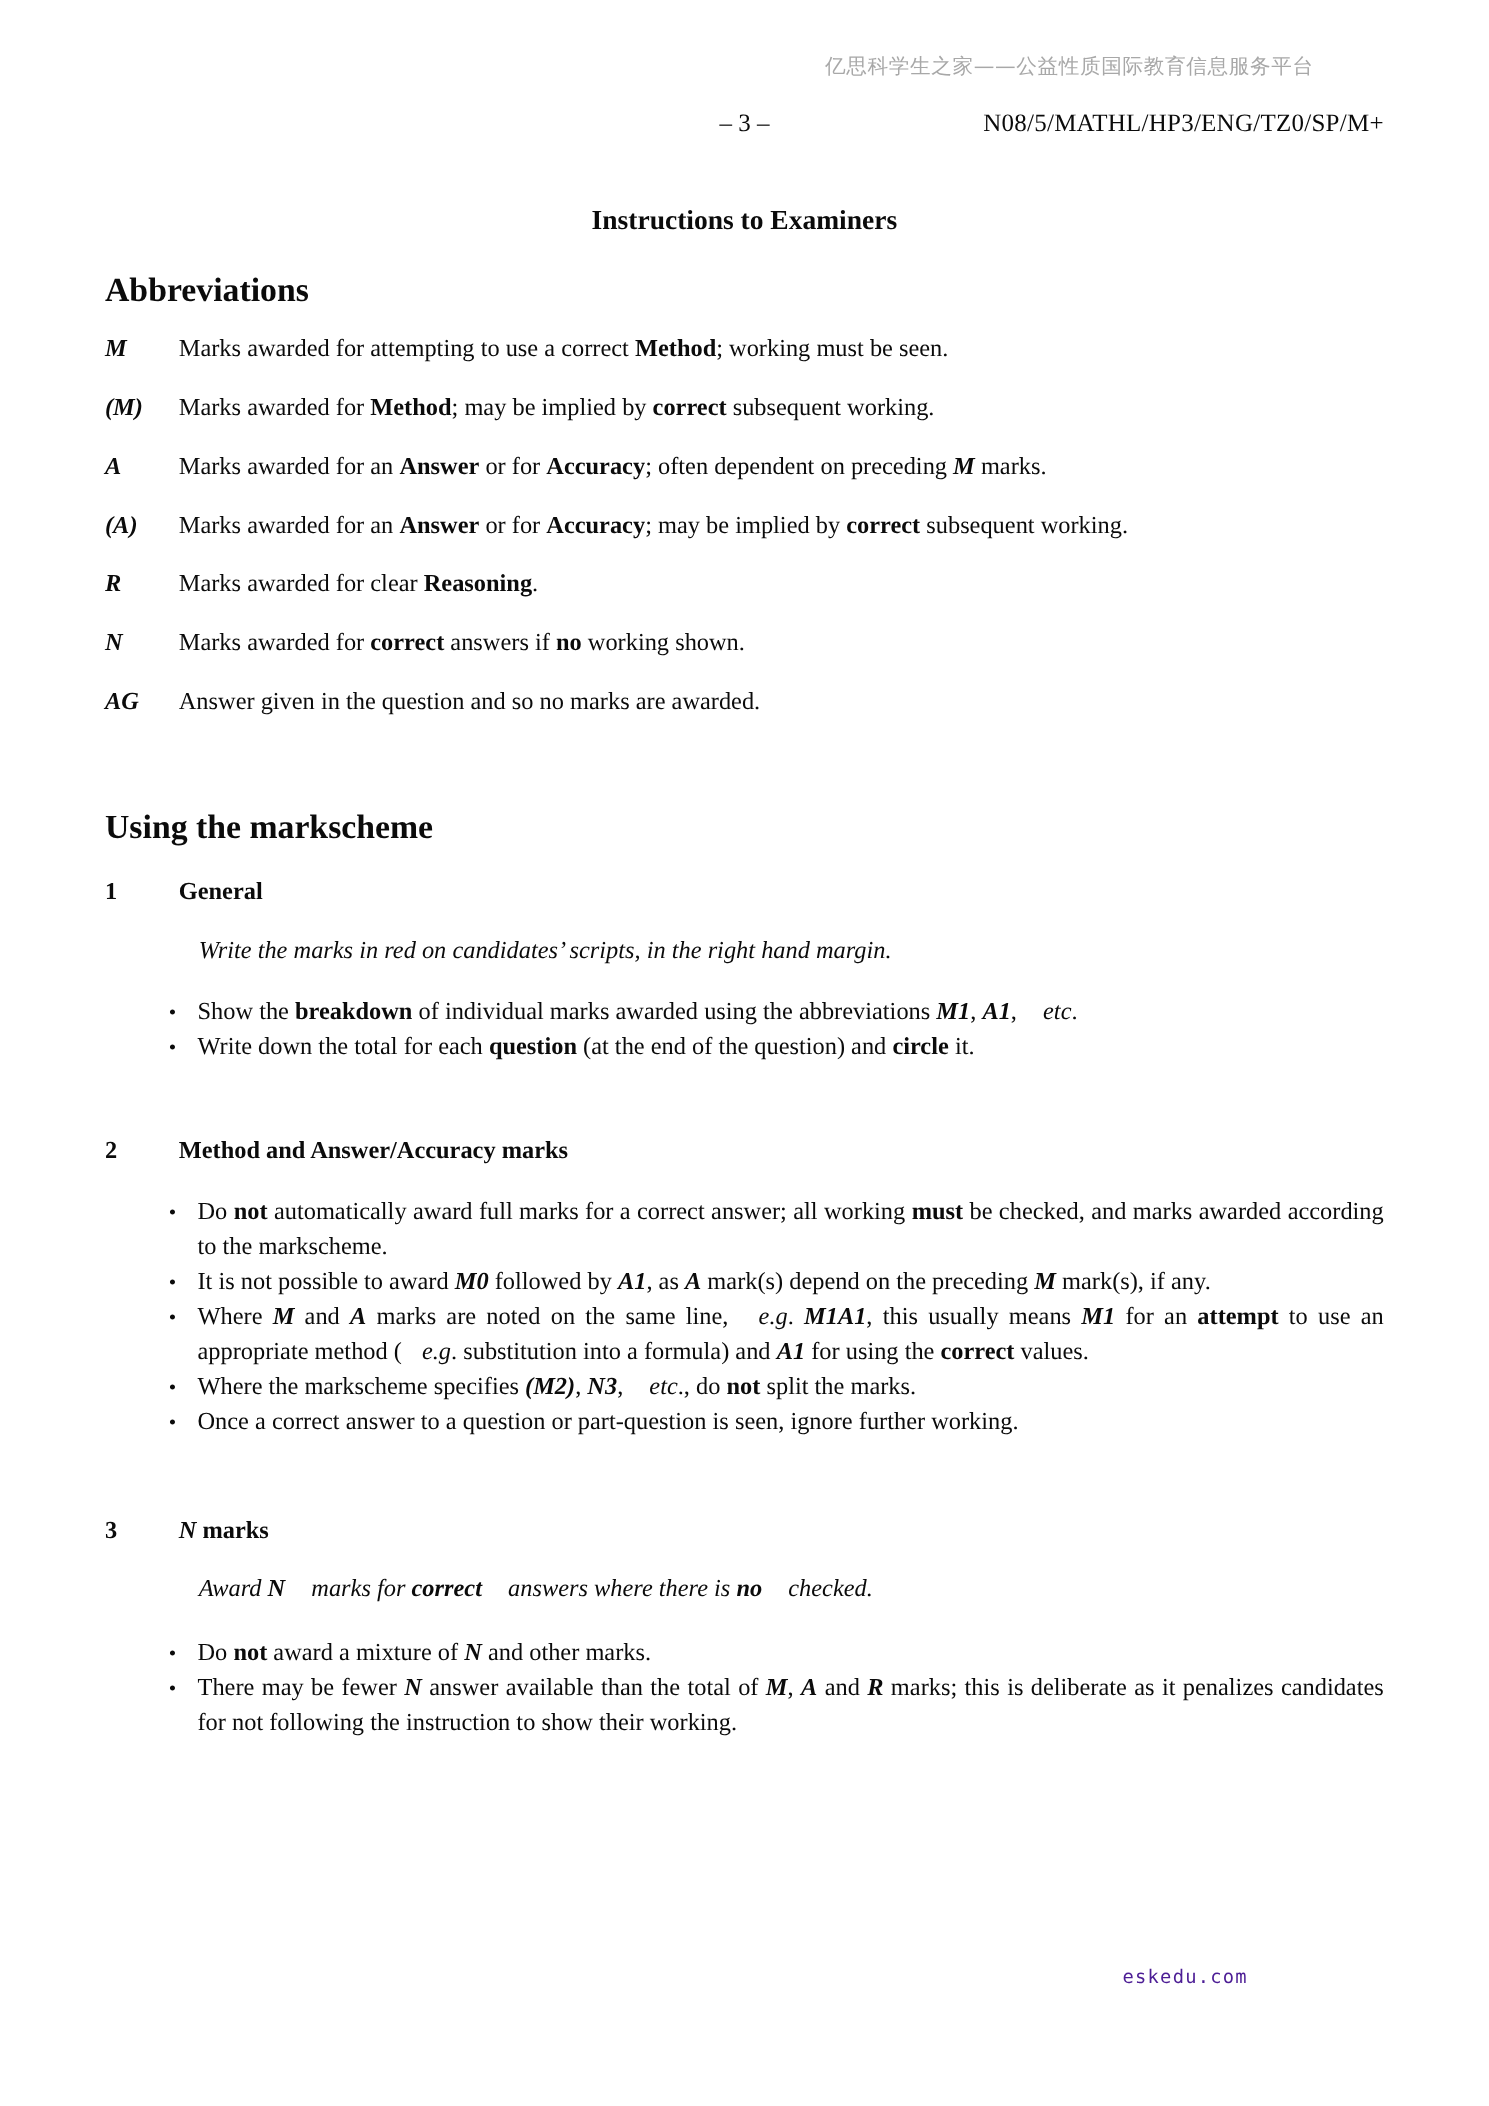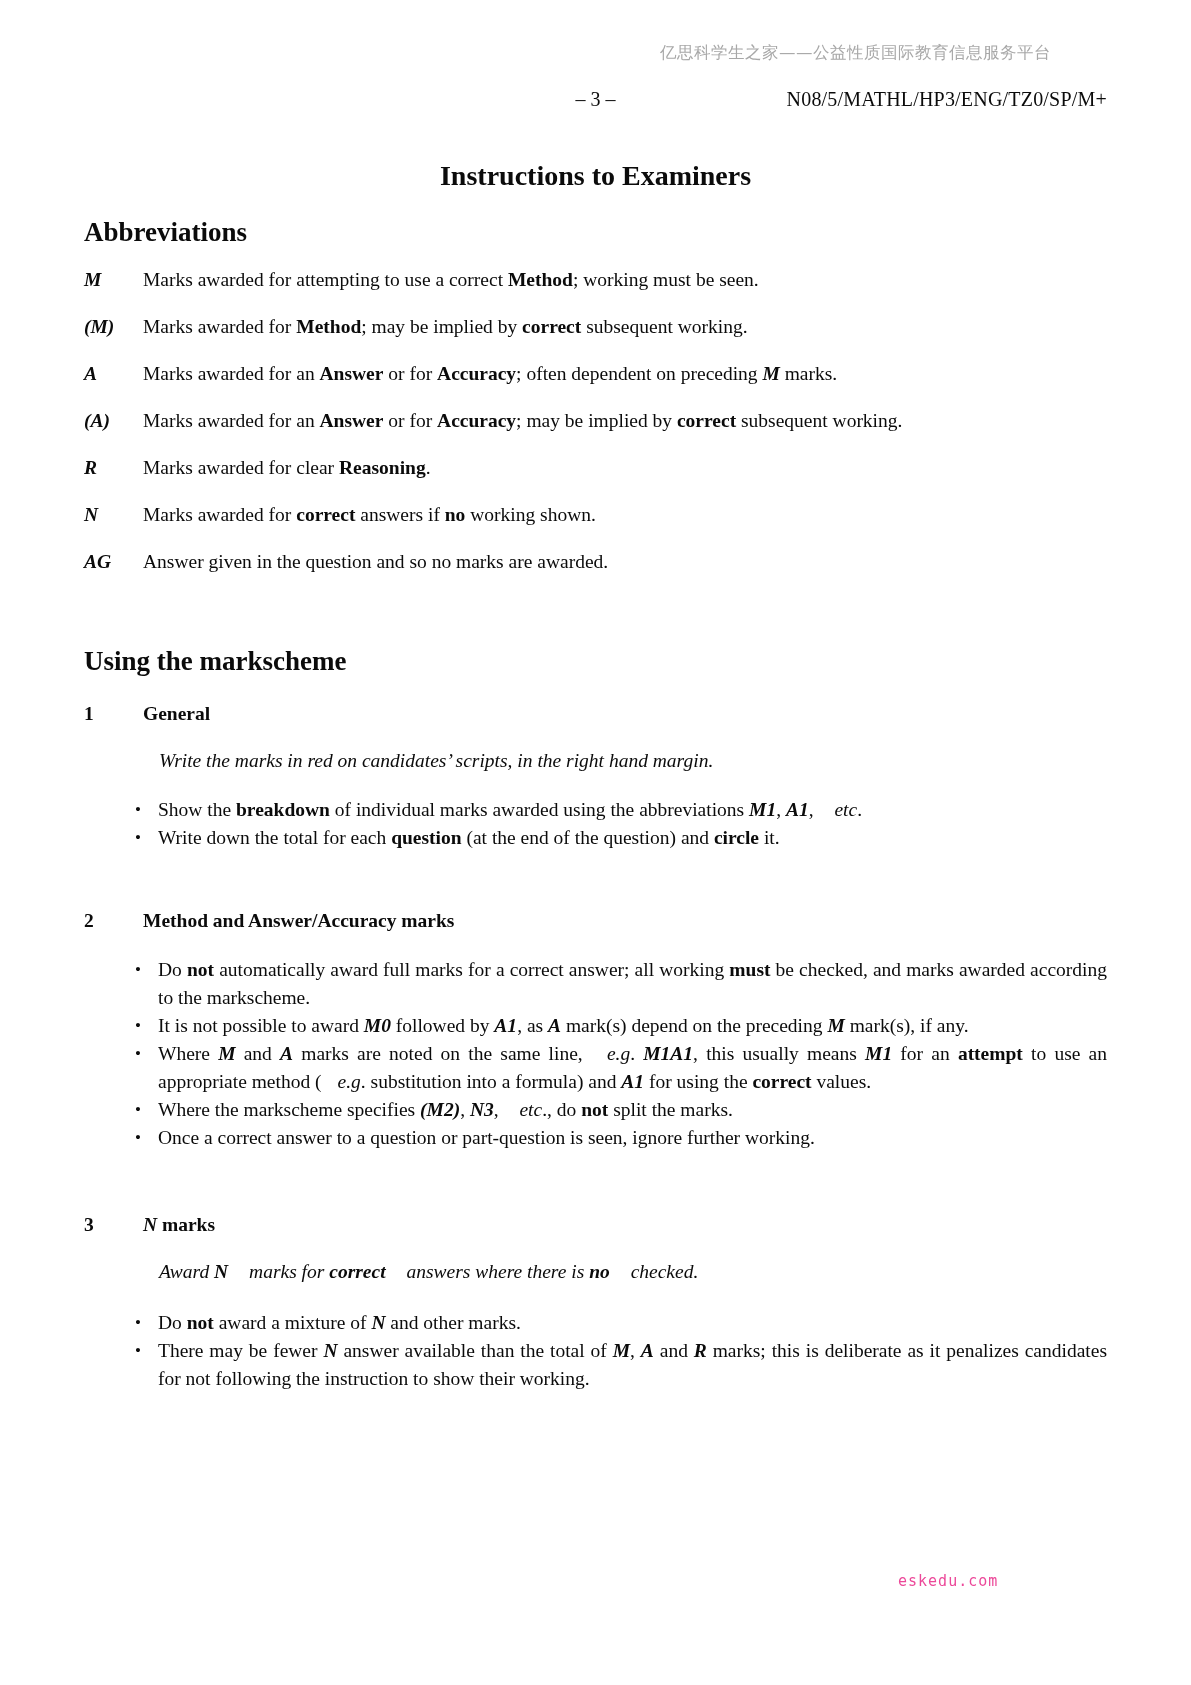--- a/index.html
+++ b/index.html
@@ -16,21 +16,21 @@
     position:absolute;top:42px;left:660px;
     font-family:"DejaVu Sans","Liberation Sans",sans-serif;
     font-size:16.5px;color:#a8a8a8;letter-spacing:0.5px;white-space:nowrap;
   }
 
   
   .headrow{position:relative;margin:0 84px;padding-top:88px;height:26px;font-size:20px;}
   .page-num{position:absolute;left:50%;transform:translateX(-50%);top:88px;}
   .doc-code{position:absolute;right:0;top:88px;letter-spacing:0.2px;text-align:right;}
 
-  .title{margin:48px 84px 0;text-align:center;font-size:28px;font-weight:bold;line-height:27px;}
+  .title{margin:48px 84px 0;text-align:center;font-size:22px;font-weight:bold;line-height:27px;}
 
   h2{margin:0 84px;font-size:27px;font-weight:bold;line-height:27px;}
   .h2-abbrev{margin-top:30px;}
   .h2-using{margin-top:73px;}
 
   .abbr-list{margin:21px 84px 0;}
   .abbr-row{display:flex;line-height:26px;margin-bottom:21px;}
   .abbr-label{flex:none;width:59px;font-weight:bold;font-style:italic;}
   .abbr-desc{flex:1;}
 
@@ -51,21 +51,21 @@
 
   
   .sb{font-weight:bold;}
   .si{font-style:italic;margin-left:16px;}
   .sbi{font-weight:bold;font-style:italic;}
 
   
   .footer{
     position:absolute;top:1572px;left:898px;
     font-family:"DejaVu Sans Mono","Liberation Mono",monospace;
-    font-size:15px;color:#ec4899;letter-spacing:1px;
+    font-size:15px;color:#4c1d95;letter-spacing:1px;
   }
 </style>
 </head>
 <body>
 
 <div class="page">
 
   <div class="watermark">亿思科学生之家——公益性质国际教育信息服务平台</div>
 
   <div class="headrow">

